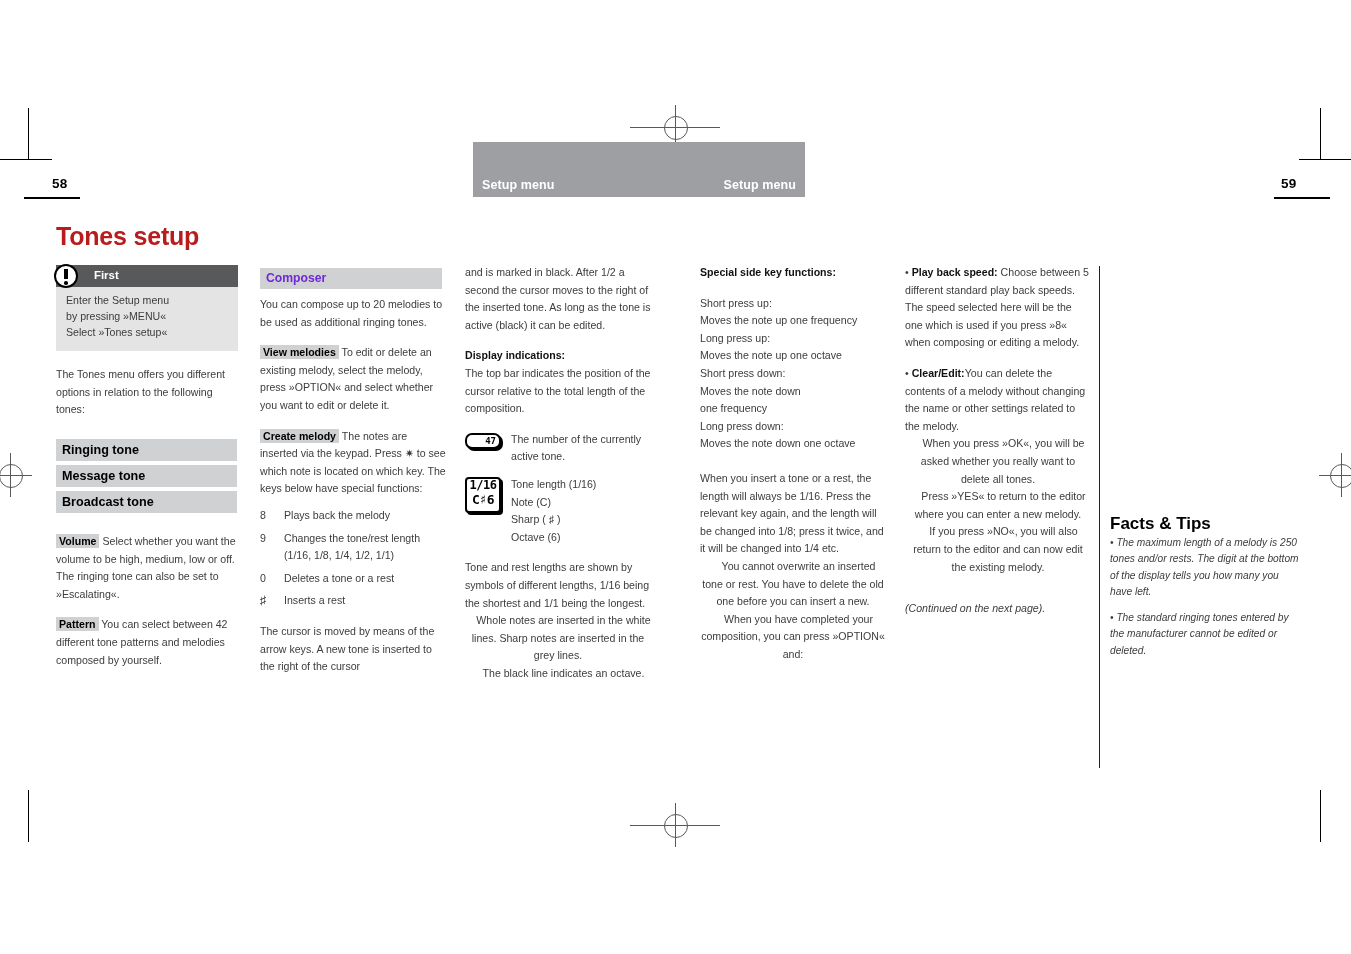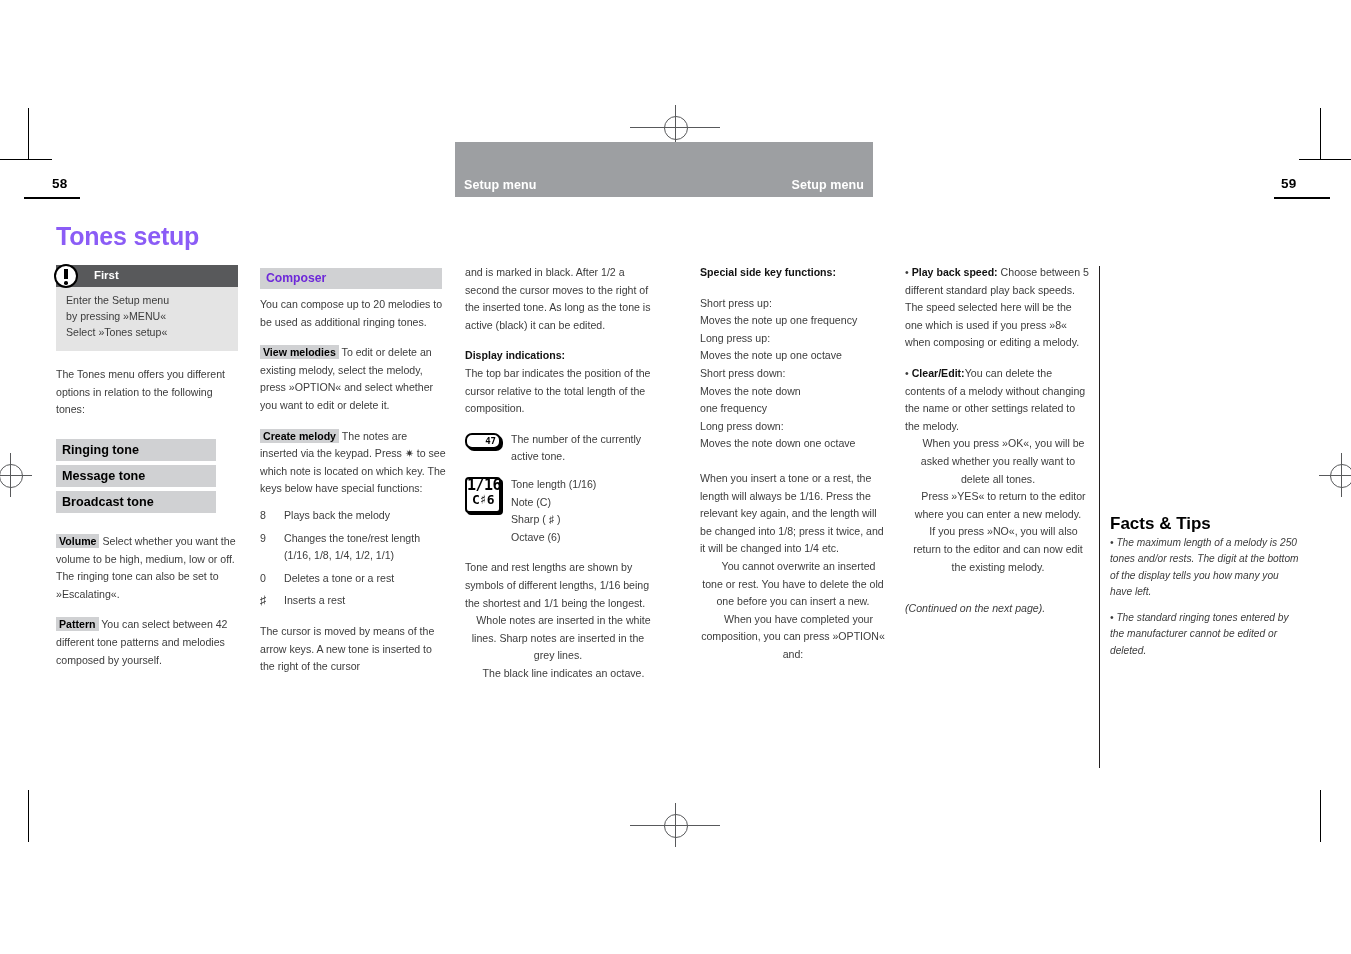--- a/index.html
+++ b/index.html
@@ -30,22 +30,22 @@
     margin-top: -0.5px; background: #58595b;
   }
   .reg-mark .reg-v {
     position: absolute; top: 0; left: 50%; height: 100%; width: 1px;
     margin-left: -0.5px; background: #58595b;
   }
 
   
   .header-band {
     position: absolute;
-    left: 455px; top: 142px;
-    width: 418px; height: 55px;
+    left: 473px; top: 142px;
+    width: 332px; height: 55px;
     background: #9d9fa2;
   }
   .header-band .band-label {
     position: absolute;
     bottom: 5px;
     font-size: 12.5px;
     font-weight: bold;
     color: #ffffff;
     letter-spacing: 0.1px;
   }
@@ -76,21 +76,21 @@
   .col p.tight { margin-bottom: 0; }
   .col p.indent { text-indent: 11px; margin-bottom: 0; text-align: center; }
 
   
   .page-title {
     position: absolute;
     left: 56px; top: 222px;
     font-size: 25px;
     font-weight: bold;
     letter-spacing: -0.2px;
-    color: #8b5cf6;
+    color: #b91c1c;
   }
 
   
   .callout {
     position: absolute;
     left: 56px; top: 265px;
     width: 182px;
   }
   .callout-head {
     position: relative;
@@ -133,21 +133,21 @@
     padding: 6px 10px 11px 10px;
     font-size: 10.6px;
     line-height: 15.8px;
     color: #3c3c3c;
   }
 
   
   .menu-bar {
     position: absolute;
     left: 56px;
-    width: 160px;
+    width: 181px;
     height: 22px;
     background: #d0d1d3;
     font-size: 12.6px;
     font-weight: bold;
     color: #000;
     line-height: 22px;
     padding-left: 6px;
     box-sizing: border-box;
   }
 
@@ -213,21 +213,21 @@
     border: 2px solid #000;
     border-radius: 4px;
     box-sizing: border-box;
     background: #fff;
     box-shadow: 2px 2px 0 #000;
     font-family: "DejaVu Sans Mono", monospace;
     color: #000;
     text-align: center;
     margin-top: 1px;
   }
-  .lcd-note .lcd-line1 { font-size: 15px; font-weight: bold; line-height: 13px; letter-spacing: -0.5px; }
+  .lcd-note .lcd-line1 { font-size: 12px; font-weight: bold; line-height: 13px; letter-spacing: -0.5px; }
   .lcd-note .lcd-line2 { font-size: 13px; font-weight: bold; line-height: 16px; letter-spacing: -0.5px; }
 
   
   .sidebar-rule {
     position: absolute;
     width: 1px;
     background: #231f20;
   }
   .facts {
     position: absolute;

